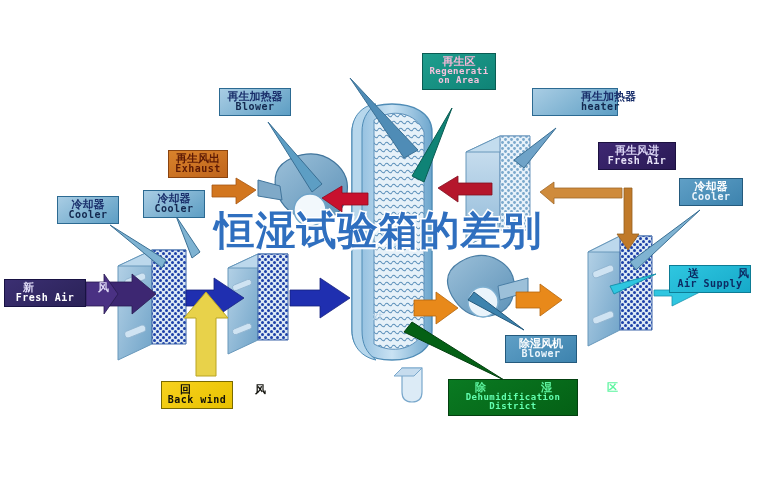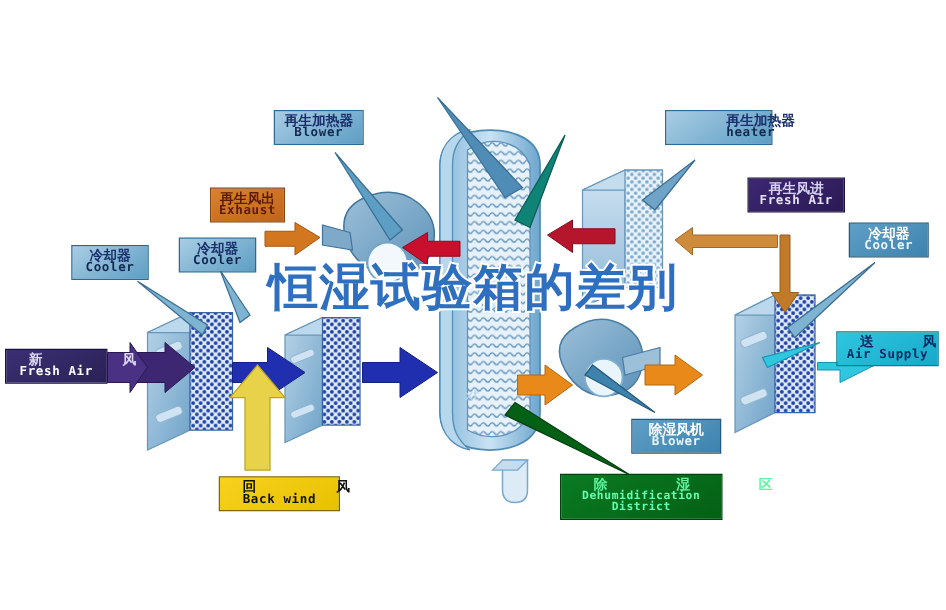--- a/index.html
+++ b/index.html
@@ -227,20 +227,25 @@
   <div class="lbl bl" style="left:219px;top:88px;width:72px;">
     <span class="cn">再生加热器</span>
     <span class="en">Blower</span>
   </div>
 
   <div class="lbl orange" style="left:168px;top:150px;width:60px;">
     <span class="cn">再生风出</span>
     <span class="en">Exhaust</span>
   </div>
 
+  <div class="lbl teal" style="left:422px;top:53px;width:74px;">
+    <span class="cn">再生区</span>
+    <span class="en sm">Regenerati</span>
+    <span class="en sm">on Area</span>
+  </div>
 
   <div class="lbl bl" style="left:532px;top:88px;width:86px;padding-left:48px;">
     <span class="cn">再生加热器</span>
     <span class="en">heater</span>
   </div>
 
   <div class="lbl purple" style="left:598px;top:142px;width:78px;">
     <span class="cn">再生风进</span>
     <span class="en">Fresh Air</span>
   </div>
@@ -258,21 +263,21 @@
   <div class="lbl bl" style="left:143px;top:190px;width:62px;">
     <span class="cn">冷却器</span>
     <span class="en">Cooler</span>
   </div>
 
   <div class="lbl navy wide" style="left:4px;top:279px;width:82px;">
     <span class="cn">新　　风</span>
     <span class="en">Fresh Air</span>
   </div>
 
-  <div class="lbl yellow wide" style="left:161px;top:381px;width:97px;margin-left:14px;">
+  <div class="lbl yellow wide" style="left:161px;top:381px;width:72px;">
     <span class="cn">回　　风</span>
     <span class="en">Back wind</span>
   </div>
 
   <div class="lbl bl2" style="left:505px;top:335px;width:72px;">
     <span class="cn">除湿风机</span>
     <span class="en">Blower</span>
   </div>
 
   <div class="lbl green wide2" style="left:448px;top:379px;width:130px;">

